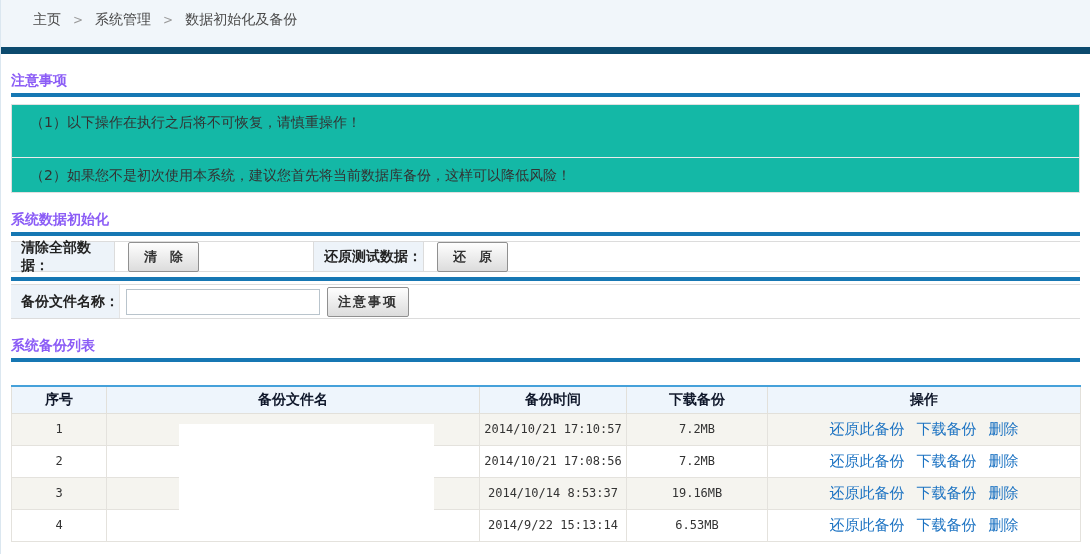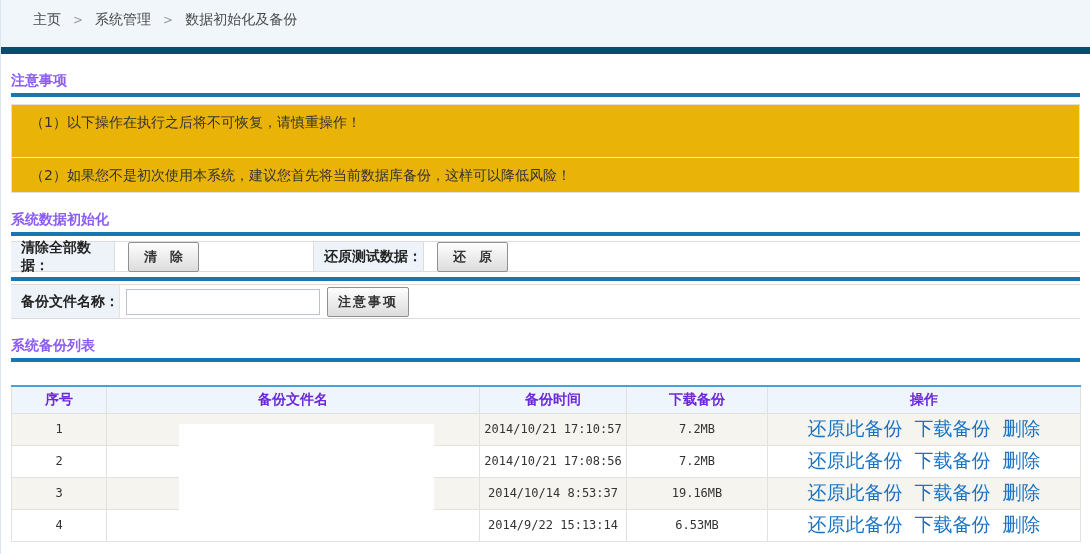--- a/index.html
+++ b/index.html
@@ -21,21 +21,21 @@
   .bc-sep { color:#999; margin:0 12px; font-size:12px; }
   
   .content { padding:0 10px; }
   .sec-title { color:#8b5cf6; font-weight:bold; font-size:14px; line-height:16px; }
   .t1 { margin-top:18px; }
   .t2 { margin-top:18px; }
   .t3 { margin-top:17px; }
   .t4 { margin-top:18px; }
   .sec-line { height:4px; background:#1677b3; margin-top:5px; }
   
-  .notice-box { margin-top:7px; border:1px solid #e0e0e0; background:#eab308; }
+  .notice-box { margin-top:7px; border:1px solid #e0e0e0; background:#14b8a6; }
   .notice-row { height:35px; line-height:35px; padding-left:18px; color:#333; }
   .notice-row + .notice-row { border-top:1px solid #ebebeb;margin-top:17px; }
   
   .action-row {
     margin-top:5px; border-top:1px solid #dcdcdc; border-bottom:1px solid #dcdcdc;
     display:flex; height:31px; align-items:stretch;
   }
   .action-row .cell { display:flex; align-items:center; }
   .action-row .cell + .cell { border-left:1px solid #dcdcdc; }
   .lbl-cell { background:#edf3f9; font-weight:bold; color:#222; padding-left:10px; }
@@ -62,32 +62,32 @@
     border:1px solid #b9c4cc; background:#fff;
     font-family:inherit; font-size:13px; padding:0 4px; color:#333;
   }
   .backup-btn { margin-left:7px; padding:0 10px; letter-spacing:2px; }
   
   .list-table {
     margin-top:23px; width:1070px; border-collapse:collapse;
     border:1px solid #ddd; border-top:2px solid #45a1da;
   }
   .list-table th {
-    background:#eef5fc; font-weight:bold; color:#6d28d9; font-size:14px;
+    background:#eef5fc; font-weight:bold; color:#0f172a; font-size:14px;
     height:27px; text-align:center; border:1px solid #e2e0da; border-top:none;
   }
   .list-table td {
     height:32px; text-align:center; border:1px solid #e4e2dd;
     font-family:"DejaVu Sans Mono","Liberation Mono",monospace;
     font-size:12px; color:#333;
   }
   .list-table tr.stripe td { background:#f5f4ef; }
   .act-link {
     font-family:"DejaVu Sans","Liberation Sans",sans-serif;
-    font-size:19px; color:#1b72c2; text-decoration:none; margin:0 6px; cursor:pointer;
+    font-size:15px; color:#1b72c2; text-decoration:none; margin:0 6px; cursor:pointer;
   }
   
   .redaction {
     position:absolute; left:178px; top:424px; width:255px; height:91px;
     background:#fff; z-index:5;
   }
 </style>
 </head>
 <body>
 

